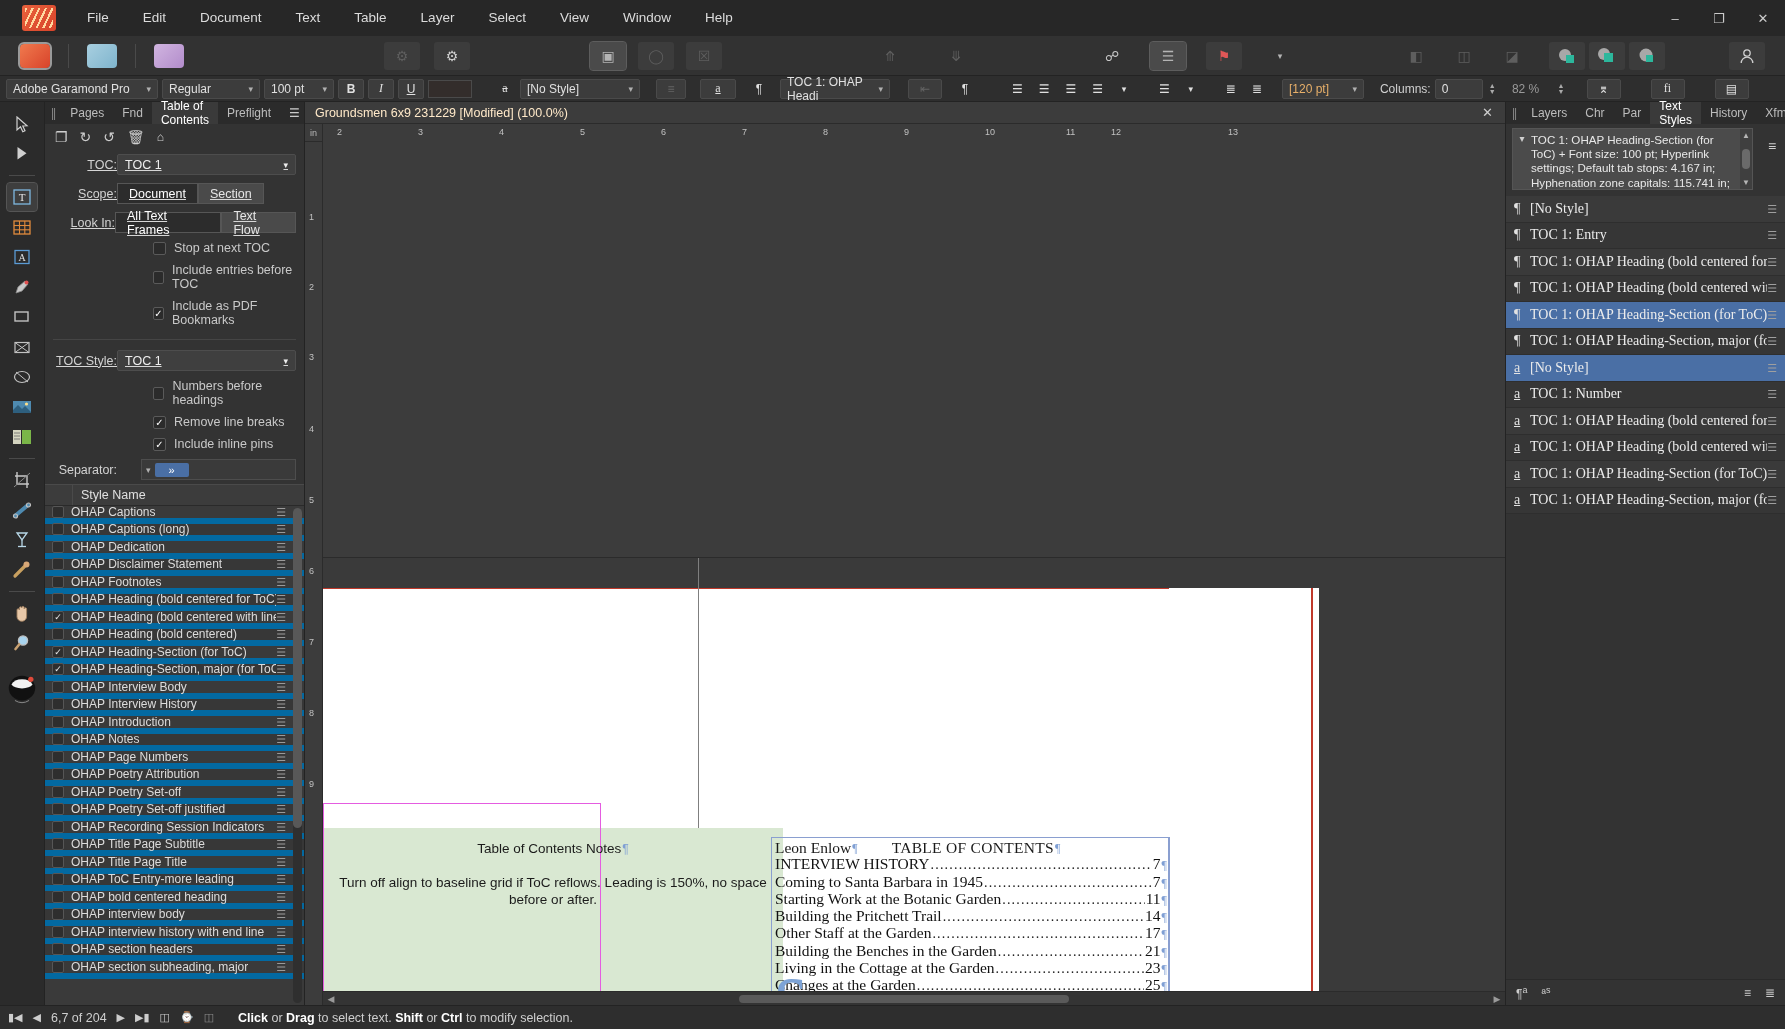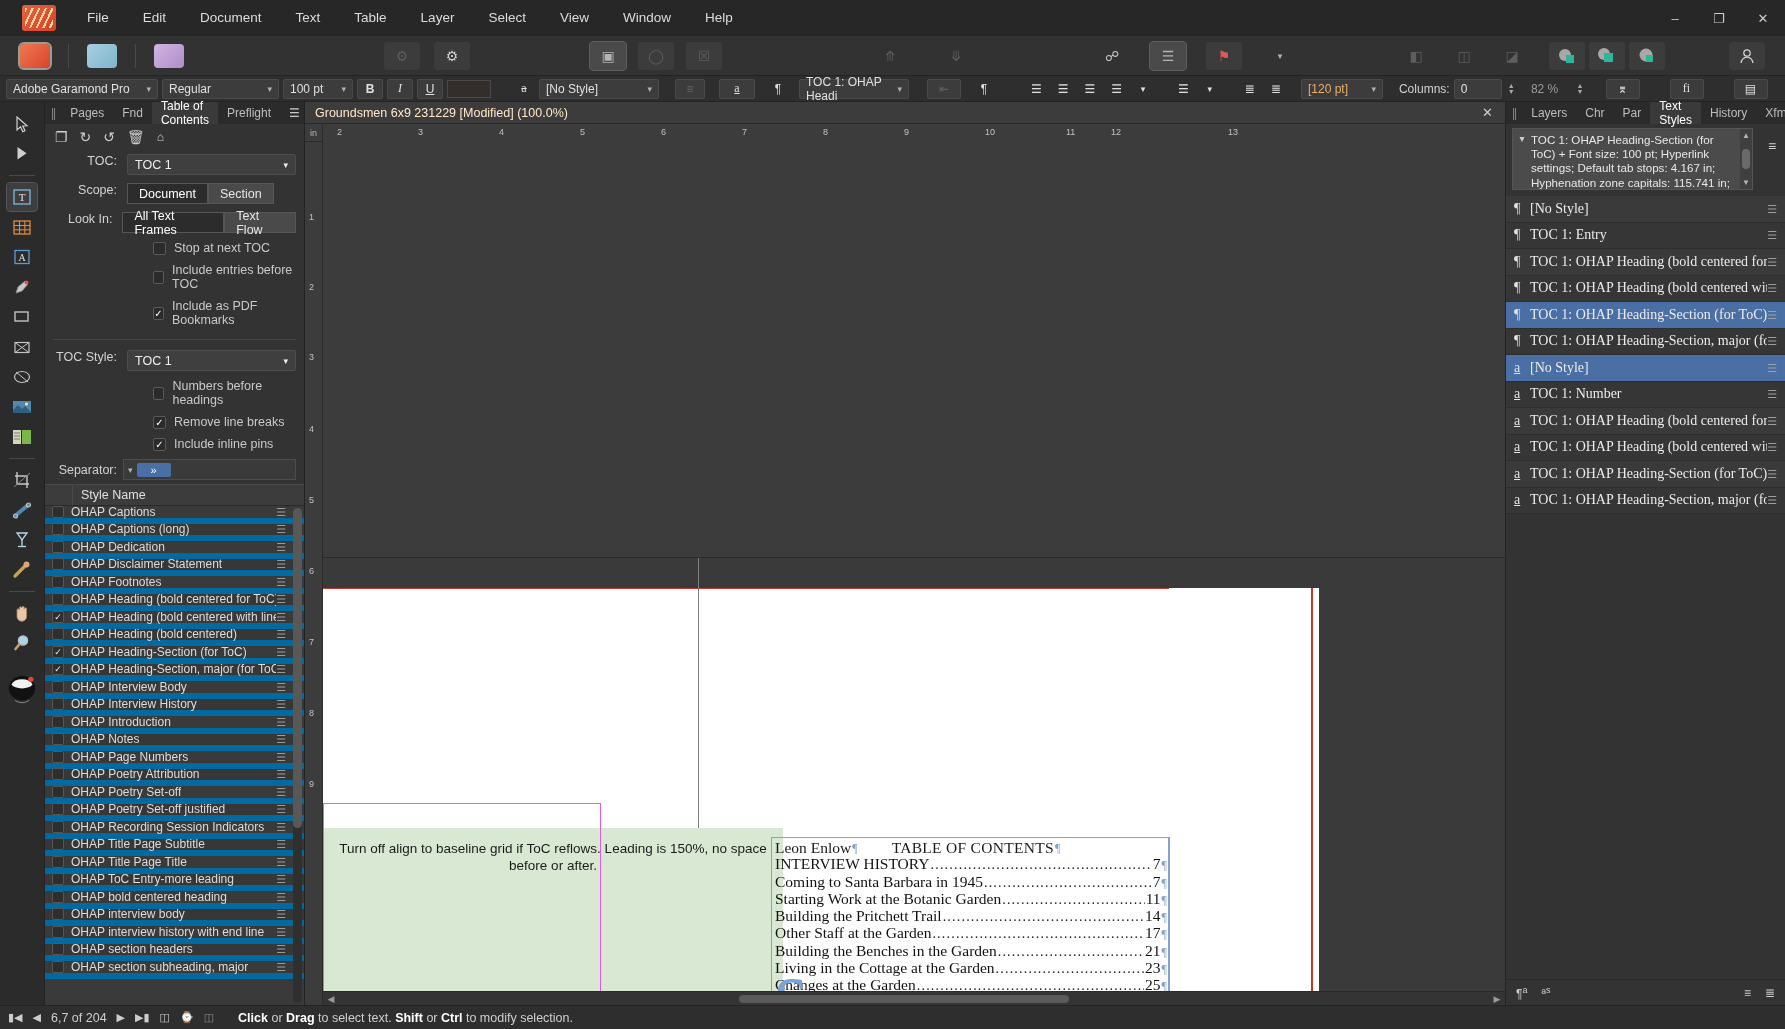--- a/index.html
+++ b/index.html
@@ -60,35 +60,35 @@
   .tool-sep{width:26px;height:1px;background:#4a4a4a;margin:5px 0;}
 
   
   .leftpanel{ width:260px;background:#333;display:flex;flex-direction:column;flex:0 0 260px;border-right:1px solid #232323;}
   .paneltabs{ height:22px;display:flex;align-items:stretch;background:#2b2b2b;font-size:12px;}
   .ptab{ display:flex;align-items:center;padding:0 9px;color:#bdbdbd;}
   .ptab.active{ background:#3a3a3a;color:#fff;}
   .ptab.grip{color:#888;padding:0 6px;letter-spacing:-1px;}
   .ptab.menu{margin-left:auto;color:#c9c9c9;}
   .toc-icons{height:26px;display:flex;align-items:center;gap:12px;padding:0 10px;color:#cfcfcf;font-size:14px;}
-  .row{ display:flex;margin:4px 8px; gap:10px;}
+  .row{ display:flex;align-items:center;margin:4px 8px; gap:0;text-decoration:underline;}
   .rlabel{ width:64px;text-align:right;font-size:12.5px;color:#d2d2d2;}
   .sel-field{ flex:1;background:#3f3f3f;border:1px solid #4d4d4d;height:21px;display:flex;align-items:center;
               padding:0 7px;font-size:12.5px;color:#eee;border-radius:2px;}
   .seg{ display:flex; }
   .seg > div{ height:21px;display:flex;align-items:center;padding:0 11px;background:#4a4a4a;color:#e6e6e6;
               font-size:12.5px;border:1px solid #565656;}
   .seg > div.on{ background:#2c2c2c;color:#fff;}
   .chk-row{ display:flex;align-items:center;gap:8px;margin:4px 8px 4px 108px;}
   .chk{ width:13px;height:13px;background:#2b2b2b;border:1px solid #5a5a5a;border-radius:2px;
         display:flex;align-items:center;justify-content:center;font-size:10px;color:#fff;}
   .chk.on{ background:#2b2b2b; }
   .chk-lbl{ font-size:12.5px;color:#c9c9c9;}
   .divider{height:1px;background:#454545;margin:8px 8px 6px;}
-  .sep-row{display:flex;align-items:center;margin:4px 8px;gap:6px;}
+  .sep-row{display:flex;align-items:center;margin:4px 8px;gap:24px;}
   .sep-box{flex:1;height:21px;background:#3a3a3a;border:1px solid #4d4d4d;display:flex;align-items:center;padding:0 4px;gap:4px;}
   .sep-pill{background:#4a6fa5;color:#fff;font-size:11px;padding:1px 14px;border-radius:2px;}
   .listhead{ height:22px;background:#3c3c3c;display:flex;align-items:center;font-size:12.5px;color:#e0e0e0;
              border-top:1px solid #4a4a4a;border-bottom:1px solid #2a2a2a;}
   .listhead .c1{width:28px;border-right:1px solid #4a4a4a;height:100%;}
   .listhead .c2{padding-left:8px;}
   .stylelist{ flex:1;overflow:hidden;position:relative;background:#3a3a3a;}
   .srow{ height:17.5px;display:flex;align-items:center;border-bottom:6px solid #0369a1;background:#3a3a3a;}
   .srow:nth-child(even){background:#373737;}
   .scheck{ width:12px;height:12px;margin:0 7px 0 7px;background:#2e2e2e;border:1px solid #565656;border-radius:2px;
@@ -243,21 +243,21 @@
           </svg>
       </div>
     </div>
   </div>
 
   <div class="ctxbar">
     <div class="field" style="width:152px;">
       <span>Adobe Garamond Pro</span>
         <span class="caret">▾</span>
     </div>
-    <div class="field" style="width:117px;">
+    <div class="field" style="width:98px;">
       <span>Regular</span>
         <span class="caret">▾</span>
     </div>
     <div class="field" style="width:70px;">
       <span>100 pt</span>
         <span class="caret">▾</span>
     </div>
     <div class="cbtn" style="font-weight:bold;width:26px;">B</div>
     <div class="cbtn" style="font-style:italic;width:26px;font-family:'Liberation Serif',serif;">I</div>
     <div class="cbtn" style="text-decoration:underline;width:26px;">U</div>
@@ -708,20 +708,23 @@
 
             <div class="spread" style="left:-40px;top:30px;width:1030px;height:760px;"></div>
 
             <div class="page-border" style="left:-40px;top:30px;width:1030px;height:760px;"></div>
 
             <div class="guide-v" style="left:375px;top:0;bottom:0;"></div>
 
             <div class="greenbox" style="left:0px;top:270px;width:460px;height:200px;"></div>
             <div class="greenframe" style="left:0px;top:245px;width:278px;height:395px;"></div>
             <div class="notes" style="position:absolute;left:10px;top:282px;width:440px;">
+              <div style="margin-bottom:16px;">
+                <span>Table of Contents Notes</span><span class="pilcrow">¶</span>
+              </div>
               <div>
                 <span>Turn off align to baseline grid if ToC reflows. Leading is 150%, no space before or after.</span>
               </div>
             </div>
 
             <div class="tocframe" style="left:448px;top:279px;width:398px;height:673px;"></div>
             <div style="position:absolute;left:452px;top:282px;width:392px;" class="doctext">
               <div style="display:flex;font-size:15.5px;line-height:16.3px;">
                 <span>Leon Enlow</span>
                   <span class="pilcrow">¶</span>

